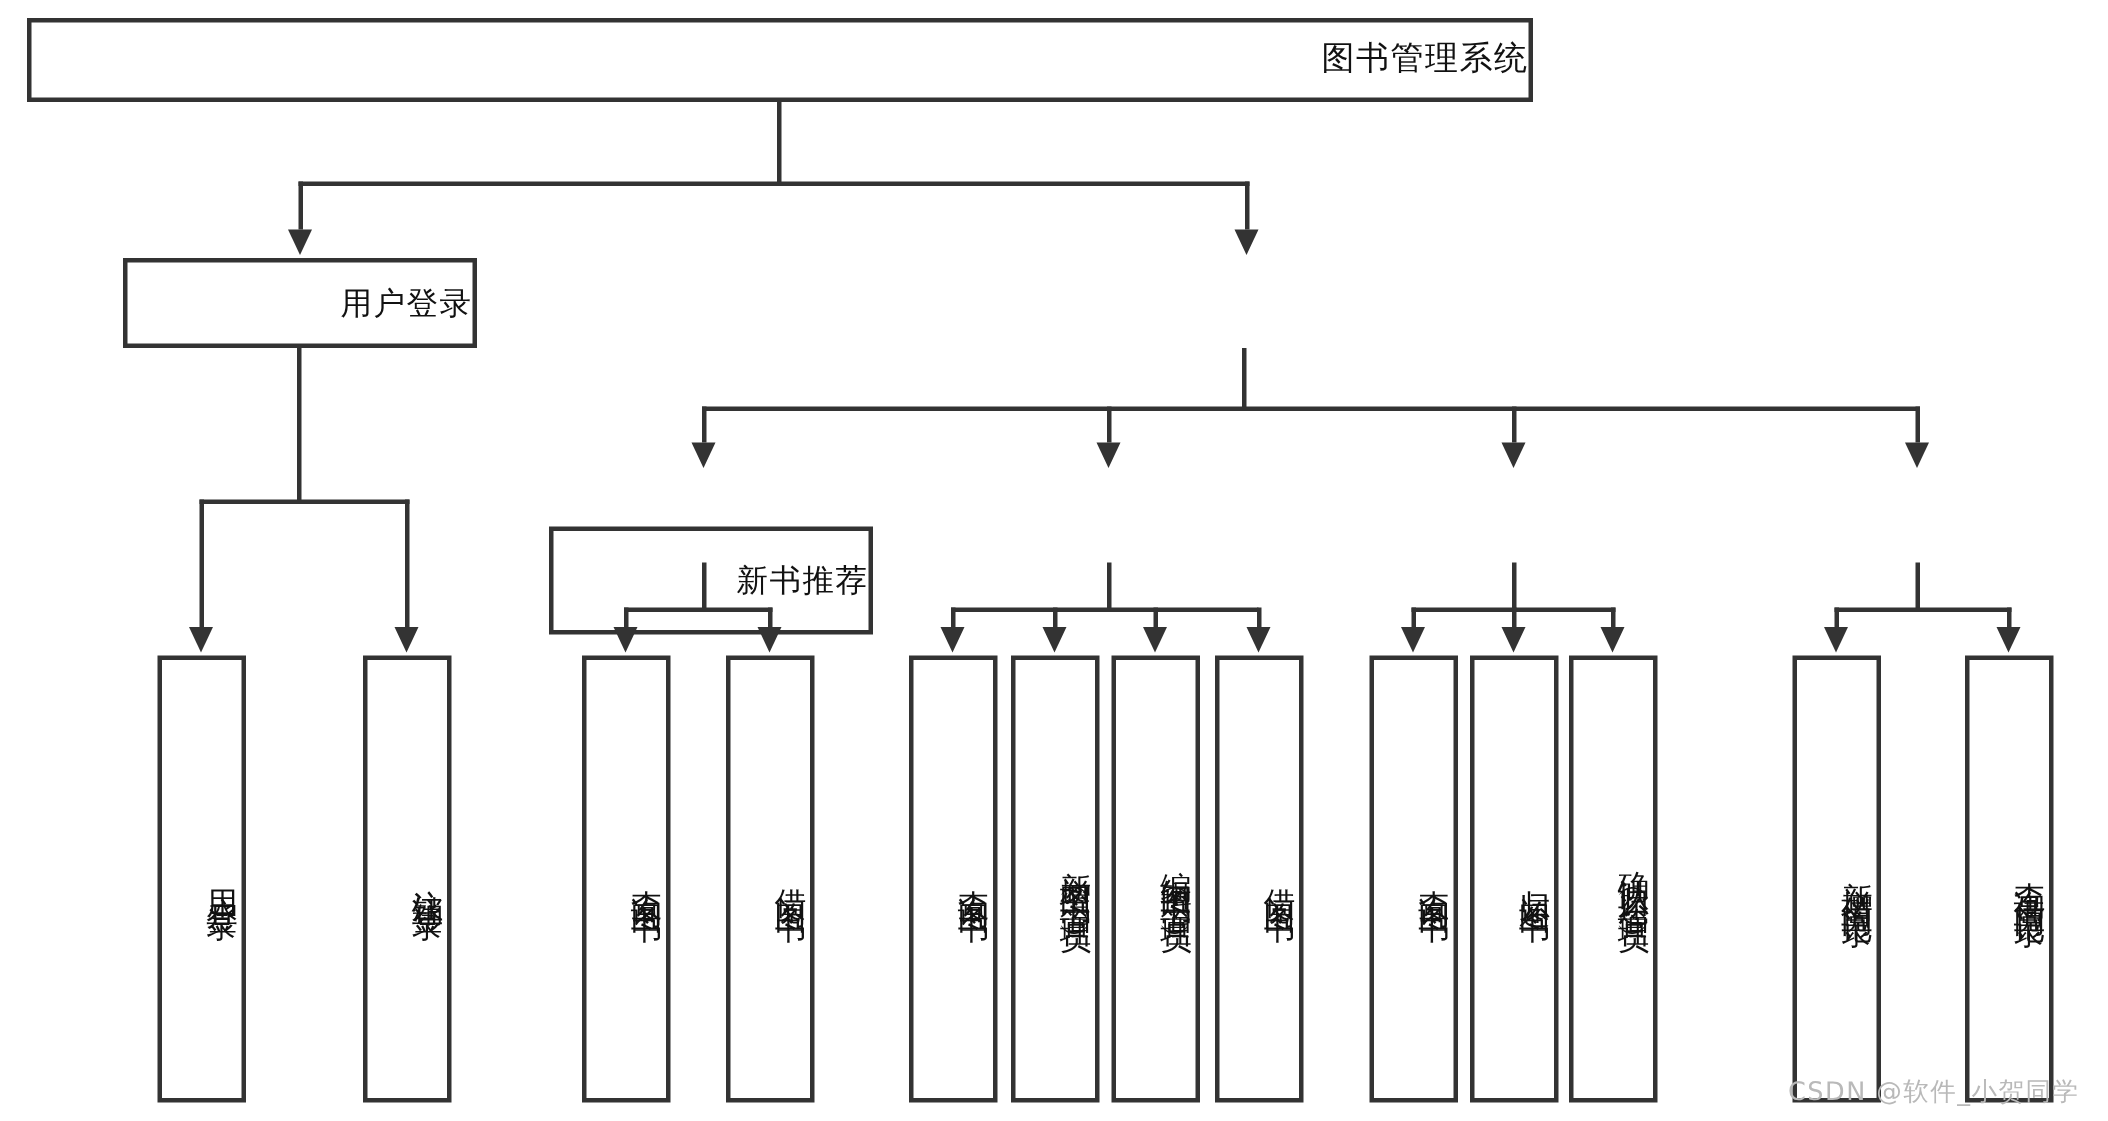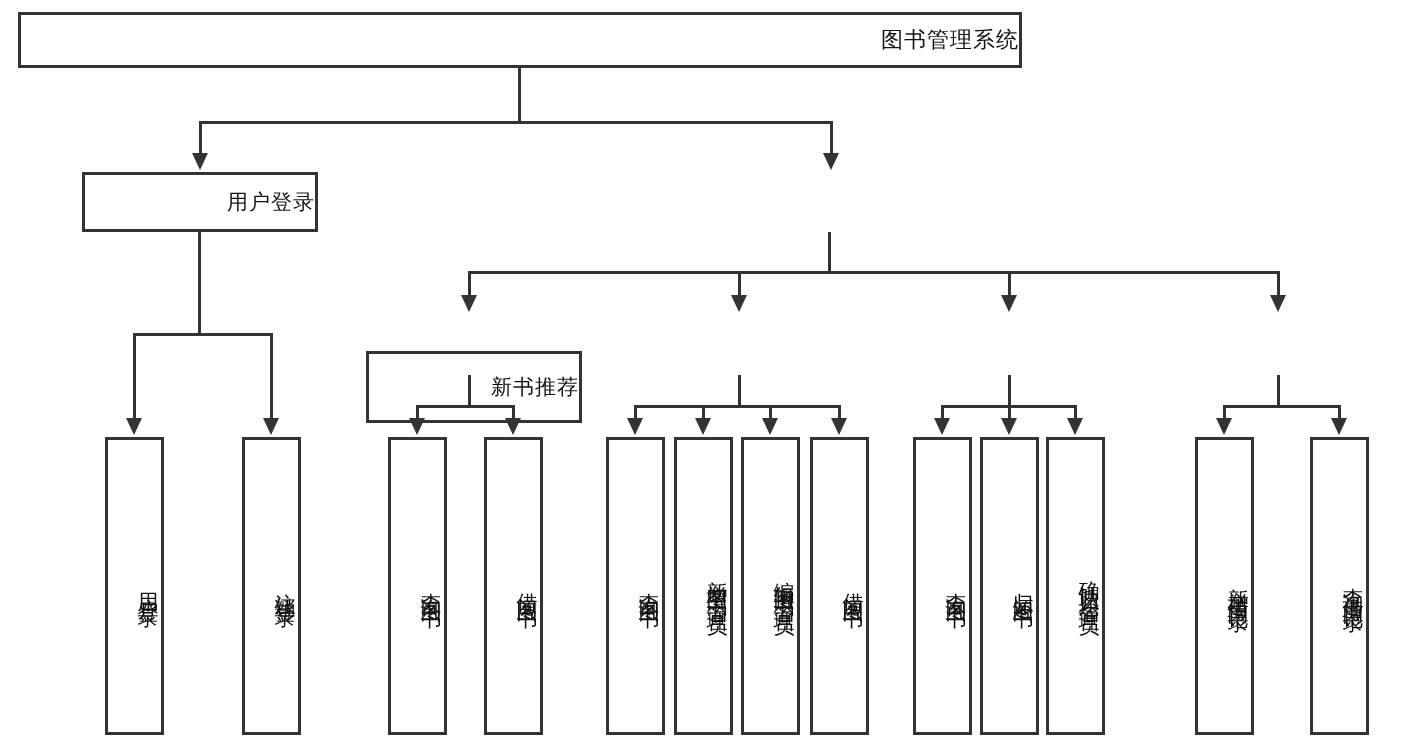--- a/index.html
+++ b/index.html
@@ -184,14 +184,15 @@
     <span class="vtext">确认归还（管理员）</span>
   </div>
 
   <div class="node v" style="left:1195px; top:437px; width:59px; height:298px;">
     <span class="vtext">新增借阅记录</span>
   </div>
   <div class="node v" style="left:1310px; top:437px; width:59px; height:298px;">
     <span class="vtext">查询借阅记录</span>
   </div>
 
+  <div id="watermark" style="left:1192px; top:716px;">CSDN @软件_小贺同学</div>
 
 </div>
 
 </body></html>

